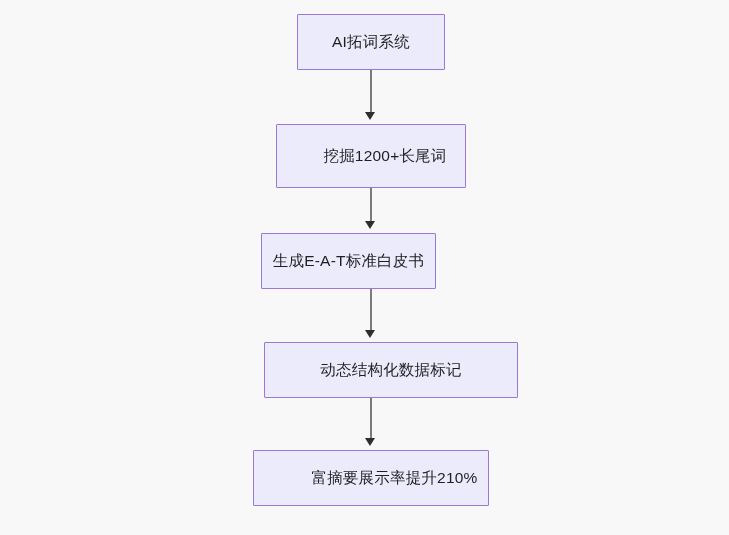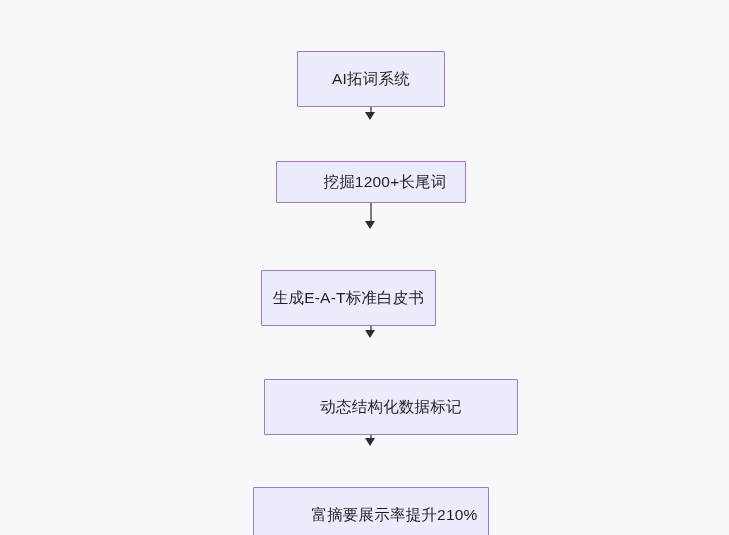--- a/index.html
+++ b/index.html
@@ -25,21 +25,20 @@
     border: 1.6px solid #9a78d4;
     border-radius: 1px;
     display: flex;
     align-items: center;
     justify-content: center;
     color: #1f1f23;
     font-size: 15.5px;
     letter-spacing: 0.2px;
     white-space: nowrap;
     line-height: 1;
-    margin-top: 37px;
   }
   .node-label {
     display: block;
   }
   .edge {
     position: absolute;
     width: 2px;
     background: #7b7b7b;
   }
   .edge-head {
@@ -65,21 +64,21 @@
   <div class="edge" style="left:370px; top:289px; height:45px;"></div>
   <div class="edge-head" style="left:365px; top:330px;"></div>
 
   <div class="edge" style="left:370px; top:398px; height:44px;"></div>
   <div class="edge-head" style="left:365px; top:438px;"></div>
 
   <div class="node" style="left:297px; top:14px;  width:148px; height:56px;">
     <span class="node-label">AI拓词系统</span>
   </div>
 
-  <div class="node" style="left:276px; top:124px; width:190px; height:42px;padding-left:28px;">
+  <div class="node" style="left:276px; top:124px; width:190px; height:64px;padding-left:28px;">
     <span class="node-label">挖掘1200+长尾词</span>
   </div>
 
   <div class="node" style="left:261px; top:233px; width:175px; height:56px;">
     <span class="node-label">生成E-A-T标准白皮书</span>
   </div>
 
   <div class="node" style="left:264px; top:342px; width:254px; height:56px;">
     <span class="node-label">动态结构化数据标记</span>
   </div>

